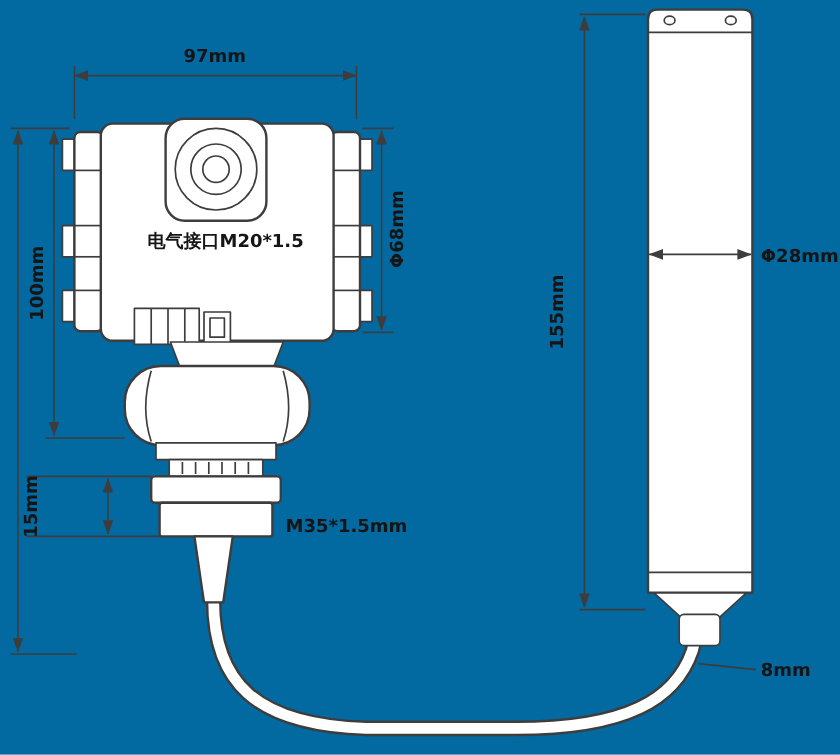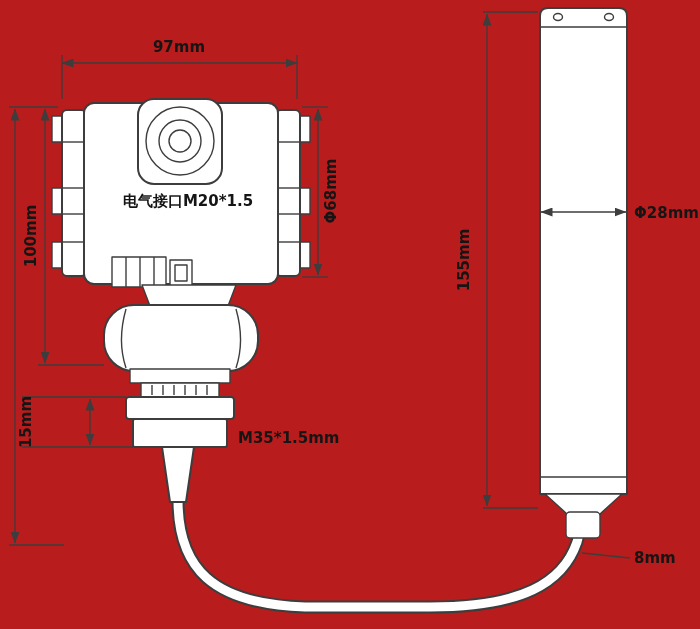--- a/index.html
+++ b/index.html
@@ -1,16 +1,16 @@
 <!DOCTYPE html>
 <html><head>
 <meta charset="utf-8">
 <style>
   html,body{margin:0;padding:0;background:#ffffff;}
-  .canvas{width:700px;height:629px;position:relative;background:#b91c1c;overflow:hidden;}
+  .canvas{width:700px;height:629px;position:relative;background:#0369a1;overflow:hidden;}
   svg{display:block;}
   .dim-label{font-family:"DejaVu Sans",sans-serif;font-size:15px;font-weight:600;fill:#151515;}
   .cn-label{font-family:"DejaVu Sans",sans-serif;font-size:15px;font-weight:700;fill:#151515;}
   .outline{fill:#ffffff;stroke:#3d3d3d;stroke-width:2;stroke-linejoin:round;}
   .outline-thin{fill:#ffffff;stroke:#3d3d3d;stroke-width:1.4;stroke-linejoin:round;}
   .detail{fill:none;stroke:#3d3d3d;stroke-width:1.4;}
   .dim{stroke:#3d3d3d;stroke-width:1.3;fill:none;}
   .cable-outer{fill:none;stroke:#3d3d3d;stroke-width:13;}
   .cable-inner{fill:none;stroke:#ffffff;stroke-width:9;}
 </style>

